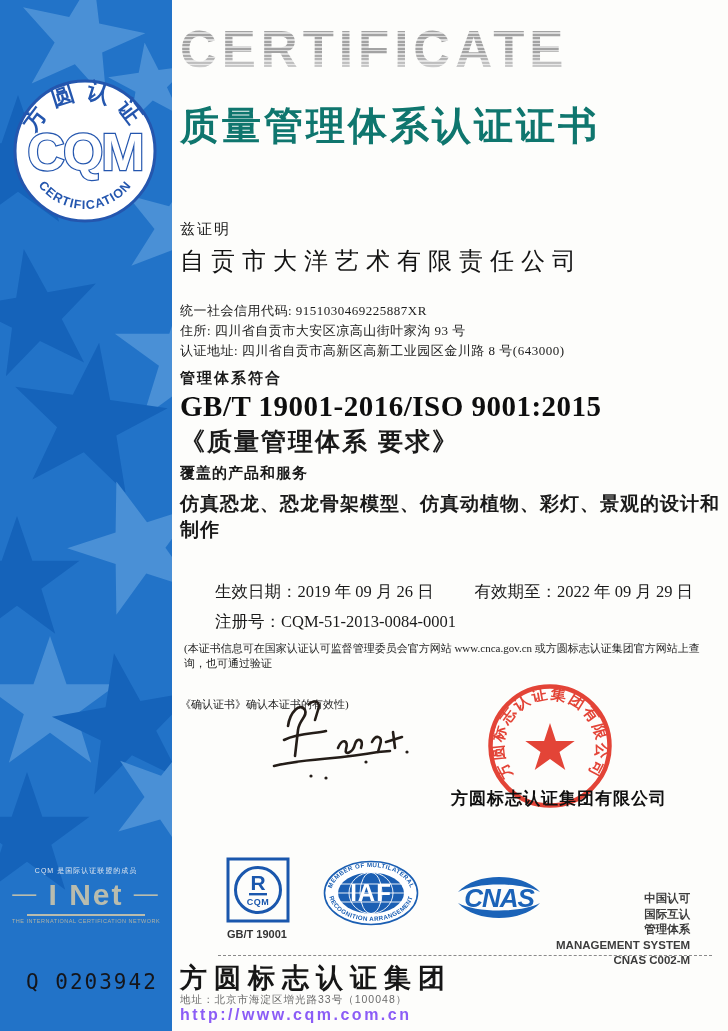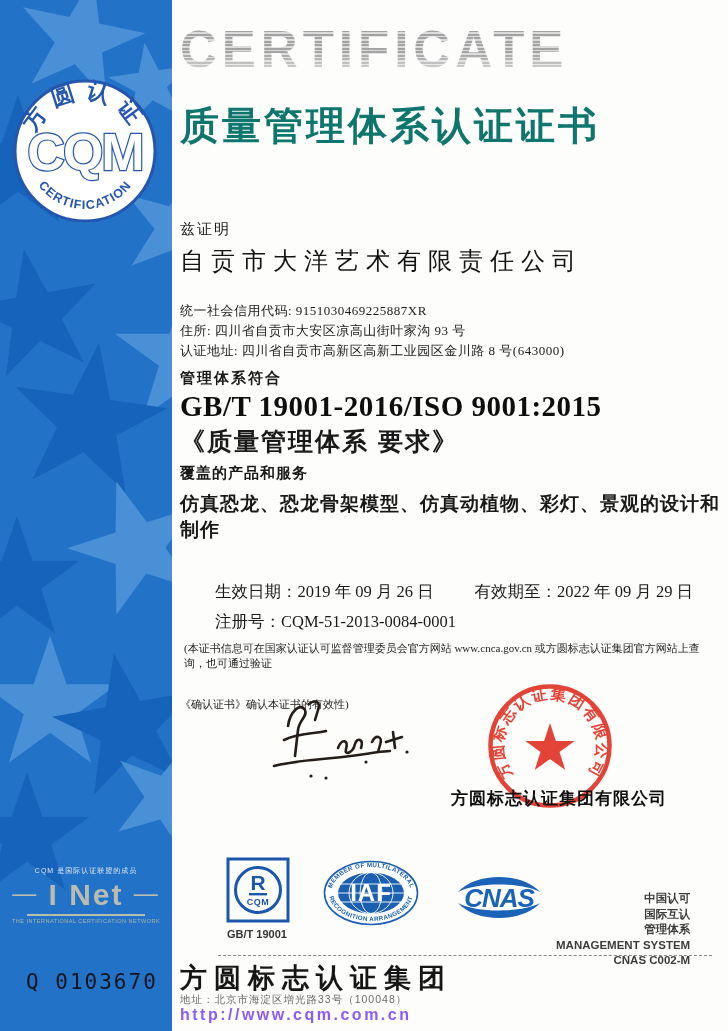--- a/index.html
+++ b/index.html
@@ -96,21 +96,21 @@
       </text>
     </svg>
 
     <div class="inet">
       <div class="member">CQM 是国际认证联盟的成员</div>
       <div class="mark"><span class="dash">—</span> <span>I  Net</span> <span class="dash">—</span></div>
       <div class="rule"></div>
       <div class="sub">THE INTERNATIONAL CERTIFICATION NETWORK</div>
     </div>
 
-    <div class="serial">Q 0103670</div>
+    <div class="serial">Q 0203942</div>
   </div>
 
   <div class="row watermark">CERTIFICATE</div>
   <div class="row title">质量管理体系认证证书</div>
   <div class="row hereby">兹证明</div>
   <div class="row company">自贡市大洋艺术有限责任公司</div>
   <div class="row meta1">统一社会信用代码: 9151030469225887XR</div>
   <div class="row meta2">住所: 四川省自贡市大安区凉高山街叶家沟 93 号</div>
   <div class="row meta3">认证地址: 四川省自贡市高新区高新工业园区金川路 8 号(643000)</div>
   <div class="row conform">管理体系符合</div>

